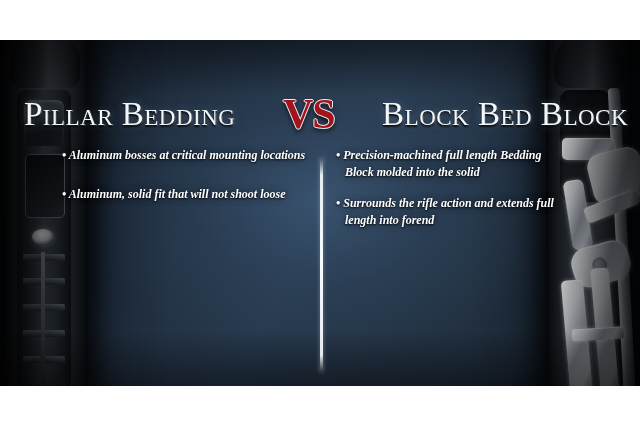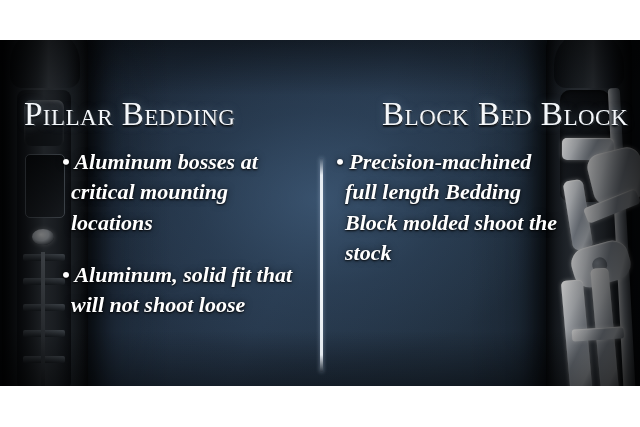--- a/index.html
+++ b/index.html
@@ -243,21 +243,21 @@
     top: 107px;
   }
   #col-left  { left: 62px;  width: 248px; }
   #col-right { left: 336px; width: 232px; }
 
   .bullet {
     font-family: "Liberation Serif", "DejaVu Serif", serif;
     font-style: italic;
     font-weight: 700;
     color: #ffffff;
-    font-size: 22px;
+    font-size: 12px;
     line-height: 1.38;
     text-shadow: 0 1px 2px rgba(0,0,0,0.9), 0 0 7px rgba(0,0,0,0.55);
     text-indent: -9px;
     padding-left: 9px;
   }
   #col-left  .bullet { margin-bottom: 22px; }
   #col-right .bullet { margin-bottom: 15px; }
   .bullet:last-child { margin-bottom: 0; }
 </style>
 </head>
@@ -296,28 +296,30 @@
       </div>
       <div class="blk b6"></div>
       <div class="blk b7"></div>
       <div class="blk b8"></div>
     </div>
 
     <div id="vignette"></div>
 
     <div class="title" id="title-left">Pillar Bedding</div>
 
+    <div id="vs">VS</div>
 
     <div class="title" id="title-right">Block Bed Block</div>
 
     <div id="divider"></div>
 
     <div class="col" id="col-left">
       <div class="bullet">• Aluminum bosses at critical mounting locations</div>
       <div class="bullet">• Aluminum, solid fit that will not shoot loose</div>
     </div>
 
     <div class="col" id="col-right">
-      <div class="bullet">• Precision-machined full length Bedding Block molded shoot the stock</div>
+      <div class="bullet">• Precision-machined full length Bedding Block molded into the solid</div>
+      <div class="bullet">• Surrounds the rifle action and extends full length into forend</div>
     </div>
 
   </div>
 </div>
 
 </body></html>

